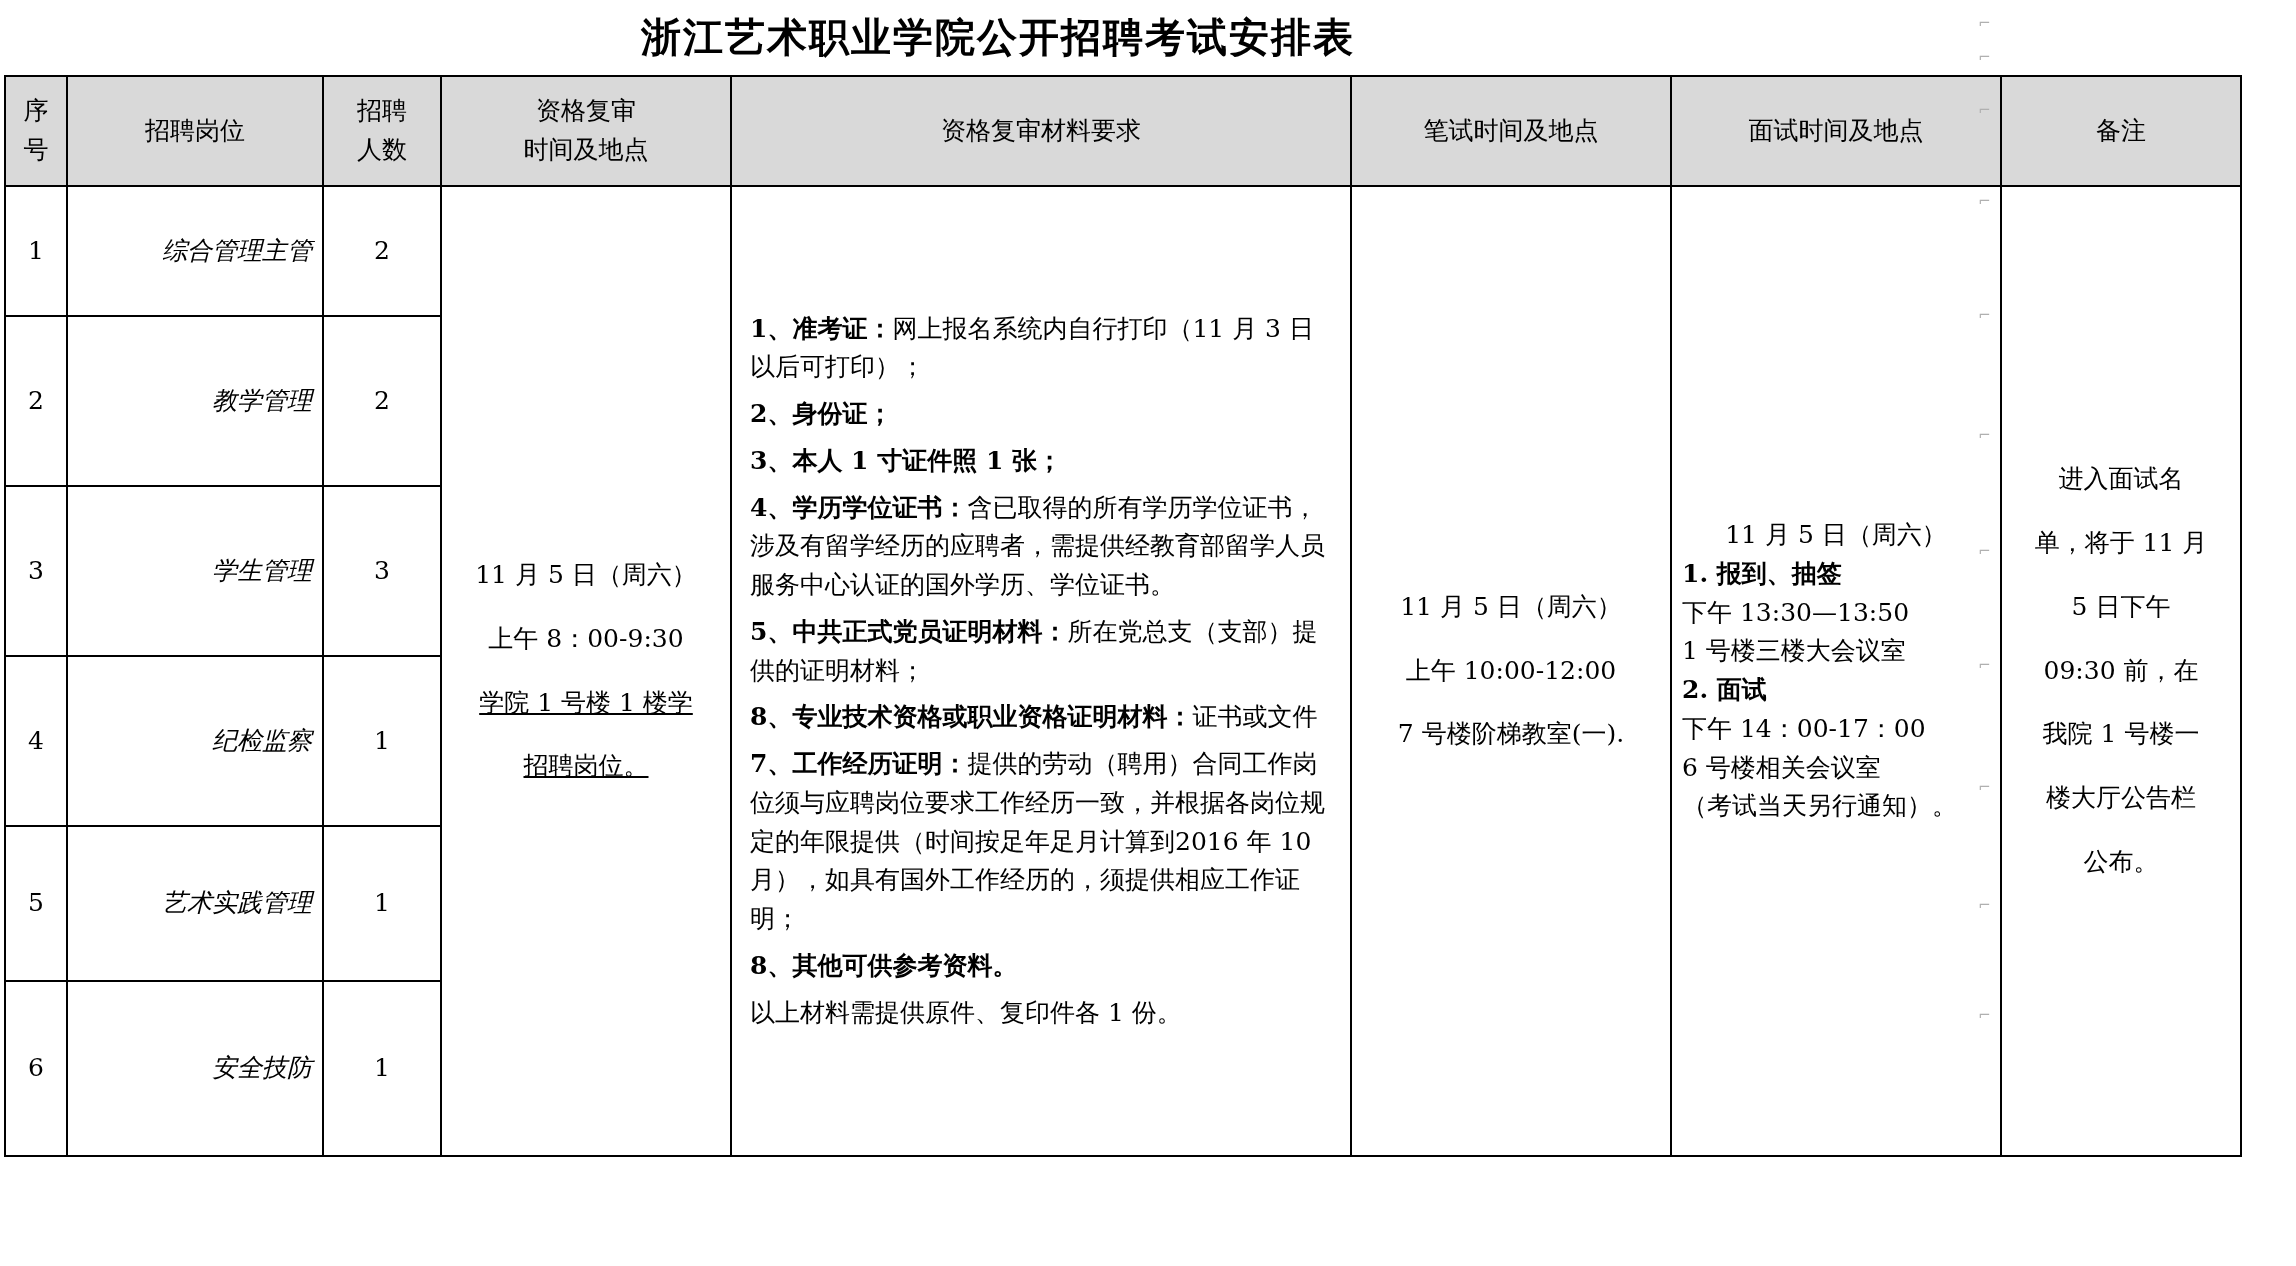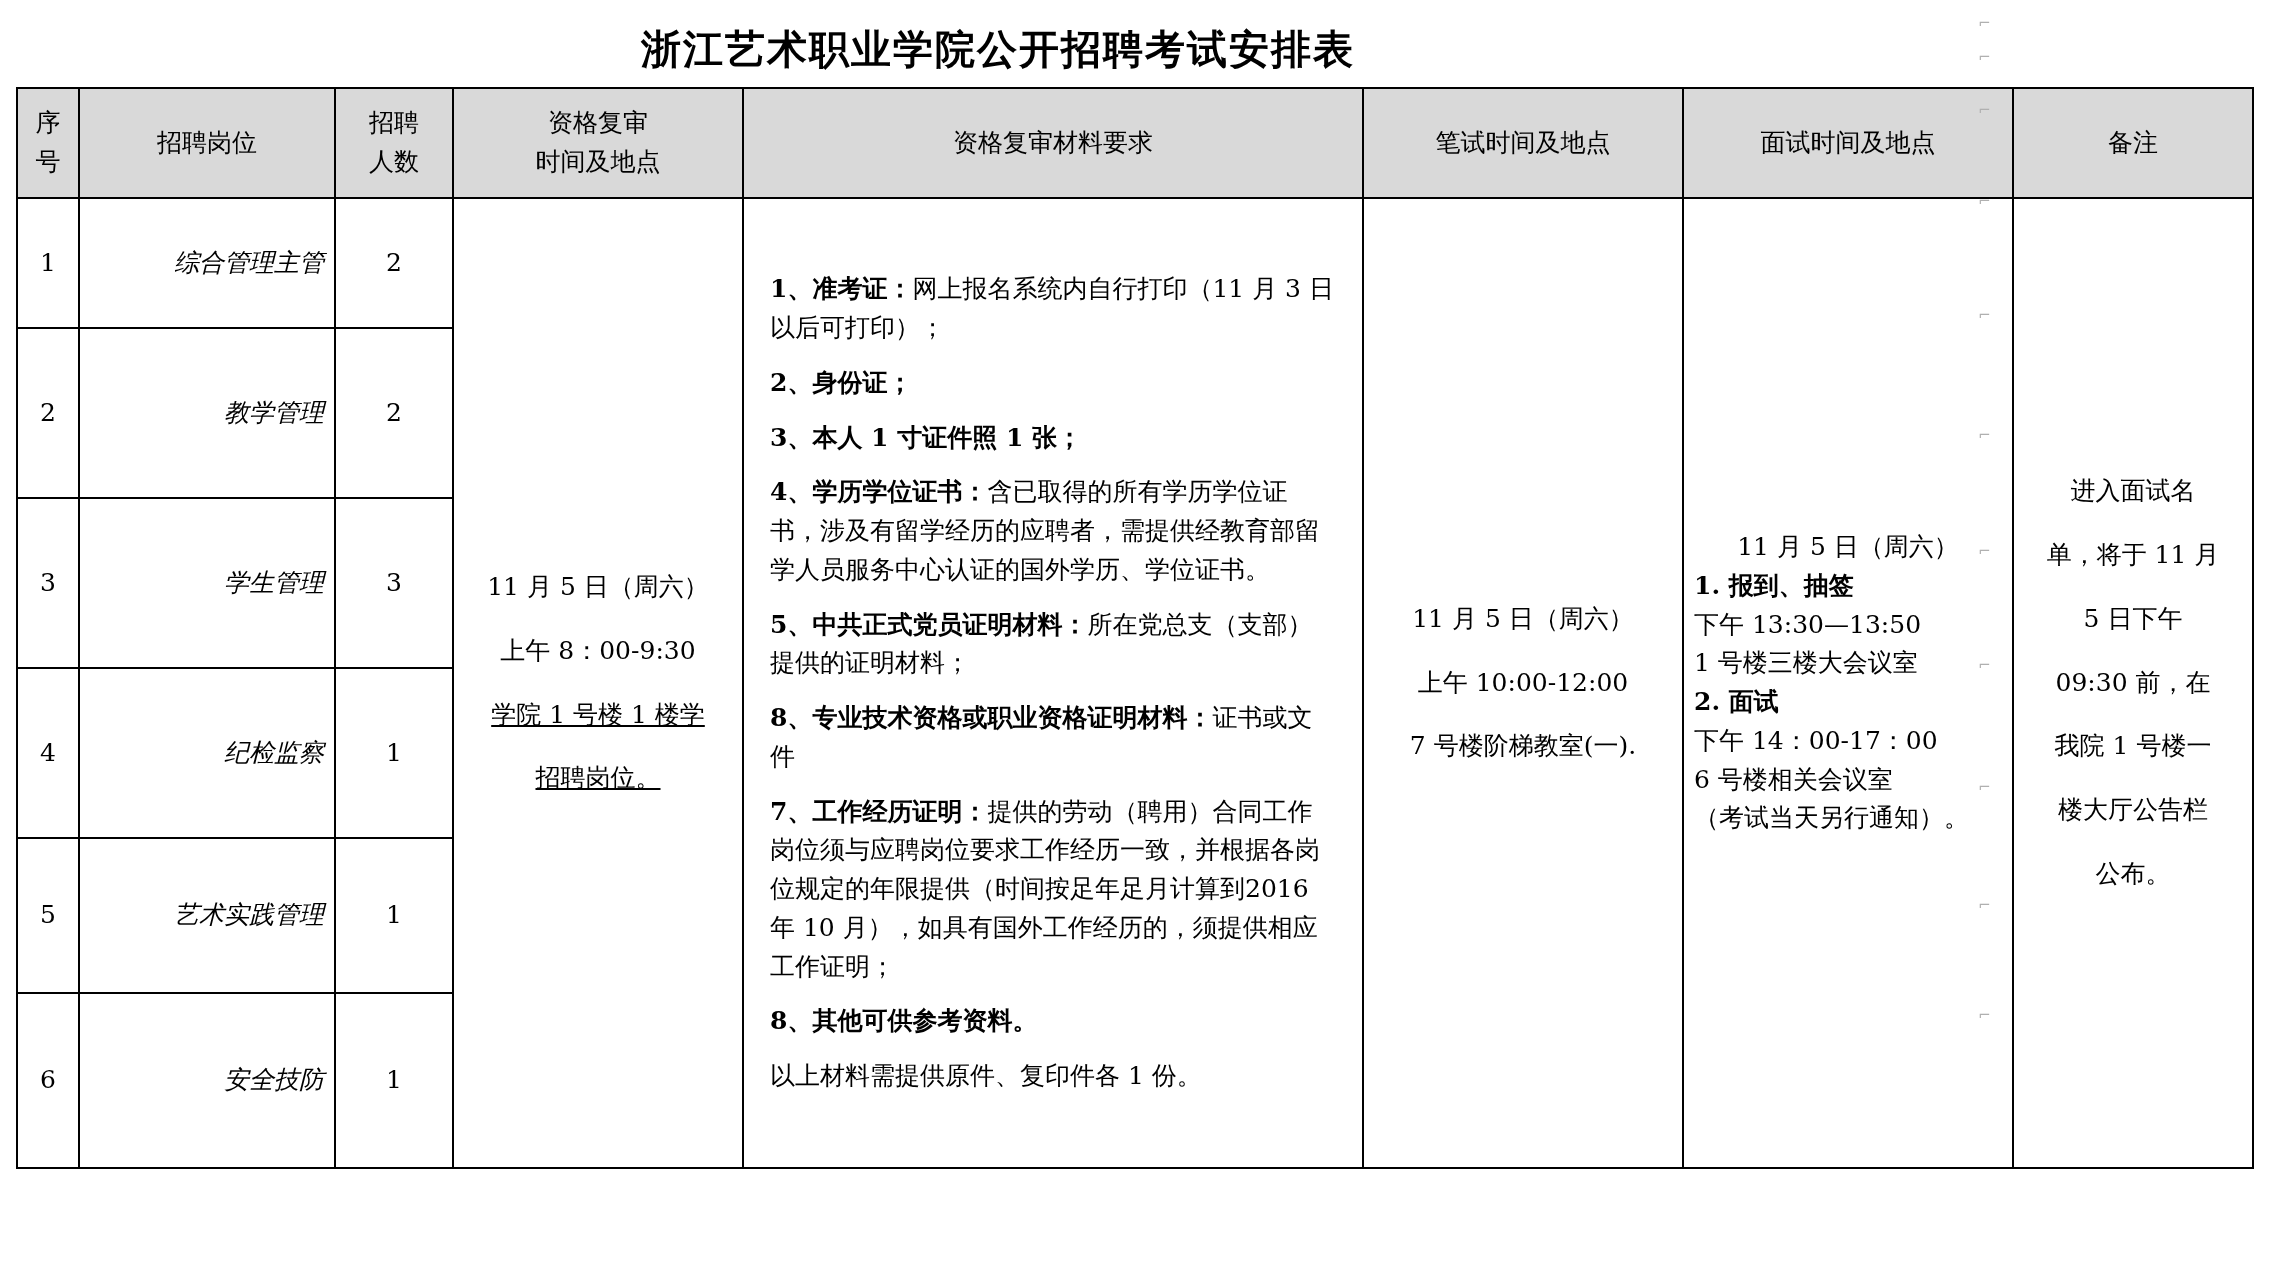--- a/index.html
+++ b/index.html
@@ -13,21 +13,21 @@
     font-family: "DejaVu Serif", "Liberation Serif", serif;
     color: #000000;
     position: relative;
     overflow: hidden;
   }
   .page {
     width: 1996px;
     height: 1266px;
     position: relative;
     box-sizing: border-box;
-    padding: 16px;
+    padding: 4px;
   }
   .doc-title {
     text-align: center;
     font-family: "DejaVu Serif", "Liberation Serif", serif;
     font-weight: bold;
     font-size: 40px;
     letter-spacing: 2px;
     padding-top: 6px;
     padding-bottom: 10px;
     margin: 0;
@@ -75,21 +75,21 @@
     line-height: 1.9;
   }
   td.matreq {
     text-align: left;
     font-size: 25px;
     line-height: 1.82;
     vertical-align: top;
     padding-top: 16px;
   }
   td.matreq p {
-    margin: 16px;
+    margin: 8px;
     text-indent: 0;
   }
   .bold {
     font-weight: bold;
   }
   .u {
     text-decoration: underline;
   }
   td.interview {
     text-align: left;

